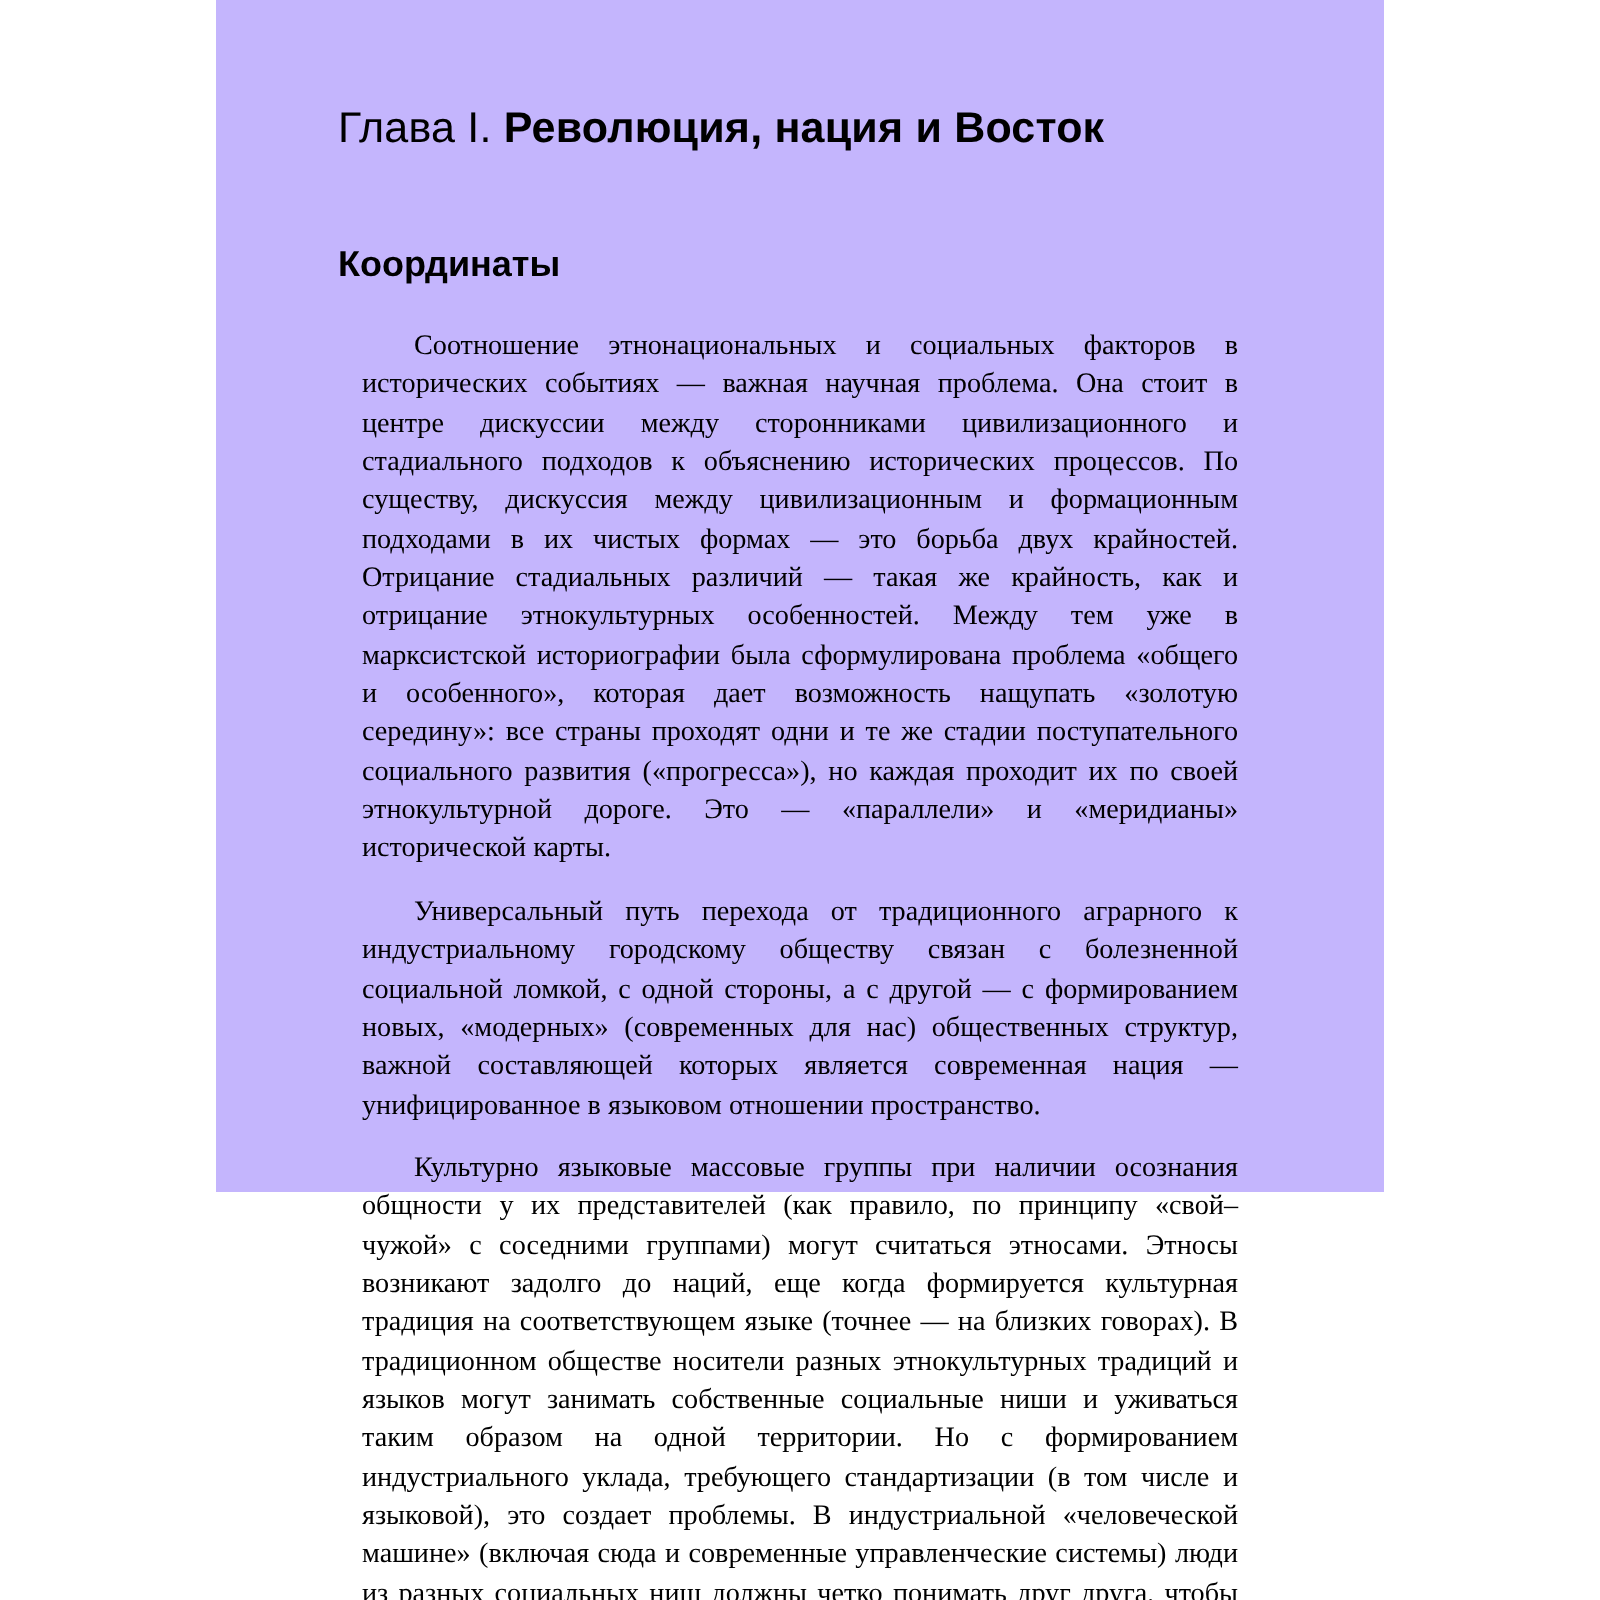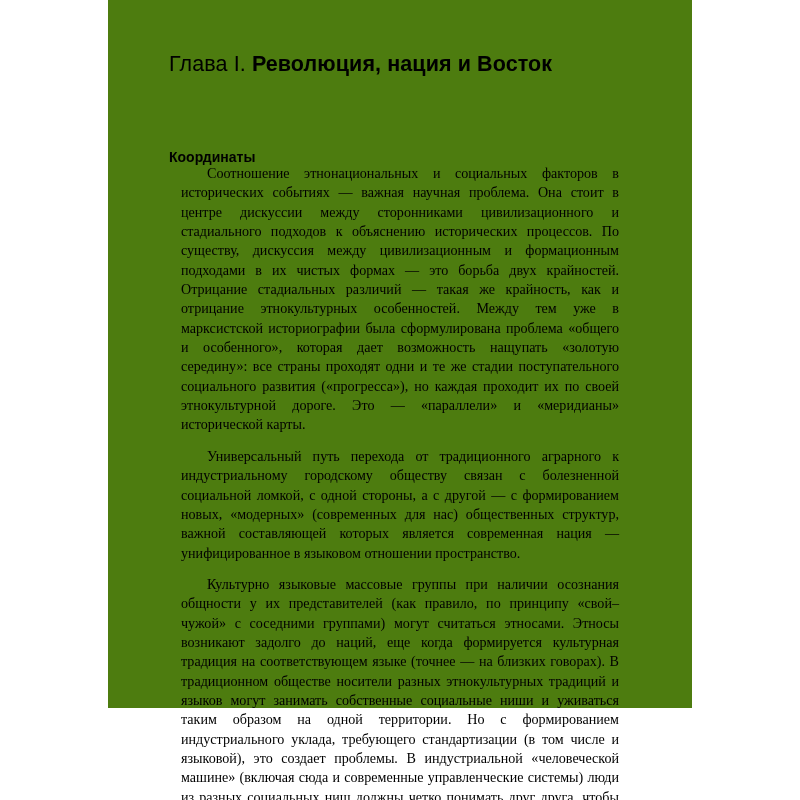--- a/index.html
+++ b/index.html
@@ -13,22 +13,22 @@
     background: #ffffff;
     position: relative;
     overflow: hidden;
     box-sizing: border-box;
   }
   .sheet {
     position: absolute;
     left: 108px;
     top: 0px;
     width: 584px;
-    height: 708px;
-    background: #4d7c0f;
+    height: 596px;
+    background: #c4b5fd;
     box-sizing: border-box;
   }
   .chapter-heading {
     position: absolute;
     left: 61px;
     top: 52px;
     width: 500px;
     font-family: "Liberation Sans", sans-serif;
     font-size: 21.5px;
     line-height: 1.2;
@@ -41,23 +41,22 @@
   }
   .chapter-heading .ch-title {
     font-weight: 700;
   }
   .section-heading {
     position: absolute;
     left: 61px;
     top: 122px;
     font-family: "Liberation Sans", sans-serif;
     font-weight: 700;
-    font-size: 14px;
+    font-size: 18px;
     color: #000000;
-    margin-top: 27px;
   }
   .body-text {
     position: absolute;
     left: 61px;
     top: 152px;
     width: 462px;
     font-family: "Liberation Serif", serif;
     font-size: 14.1px;
     line-height: 19.35px;
     color: #000000;

